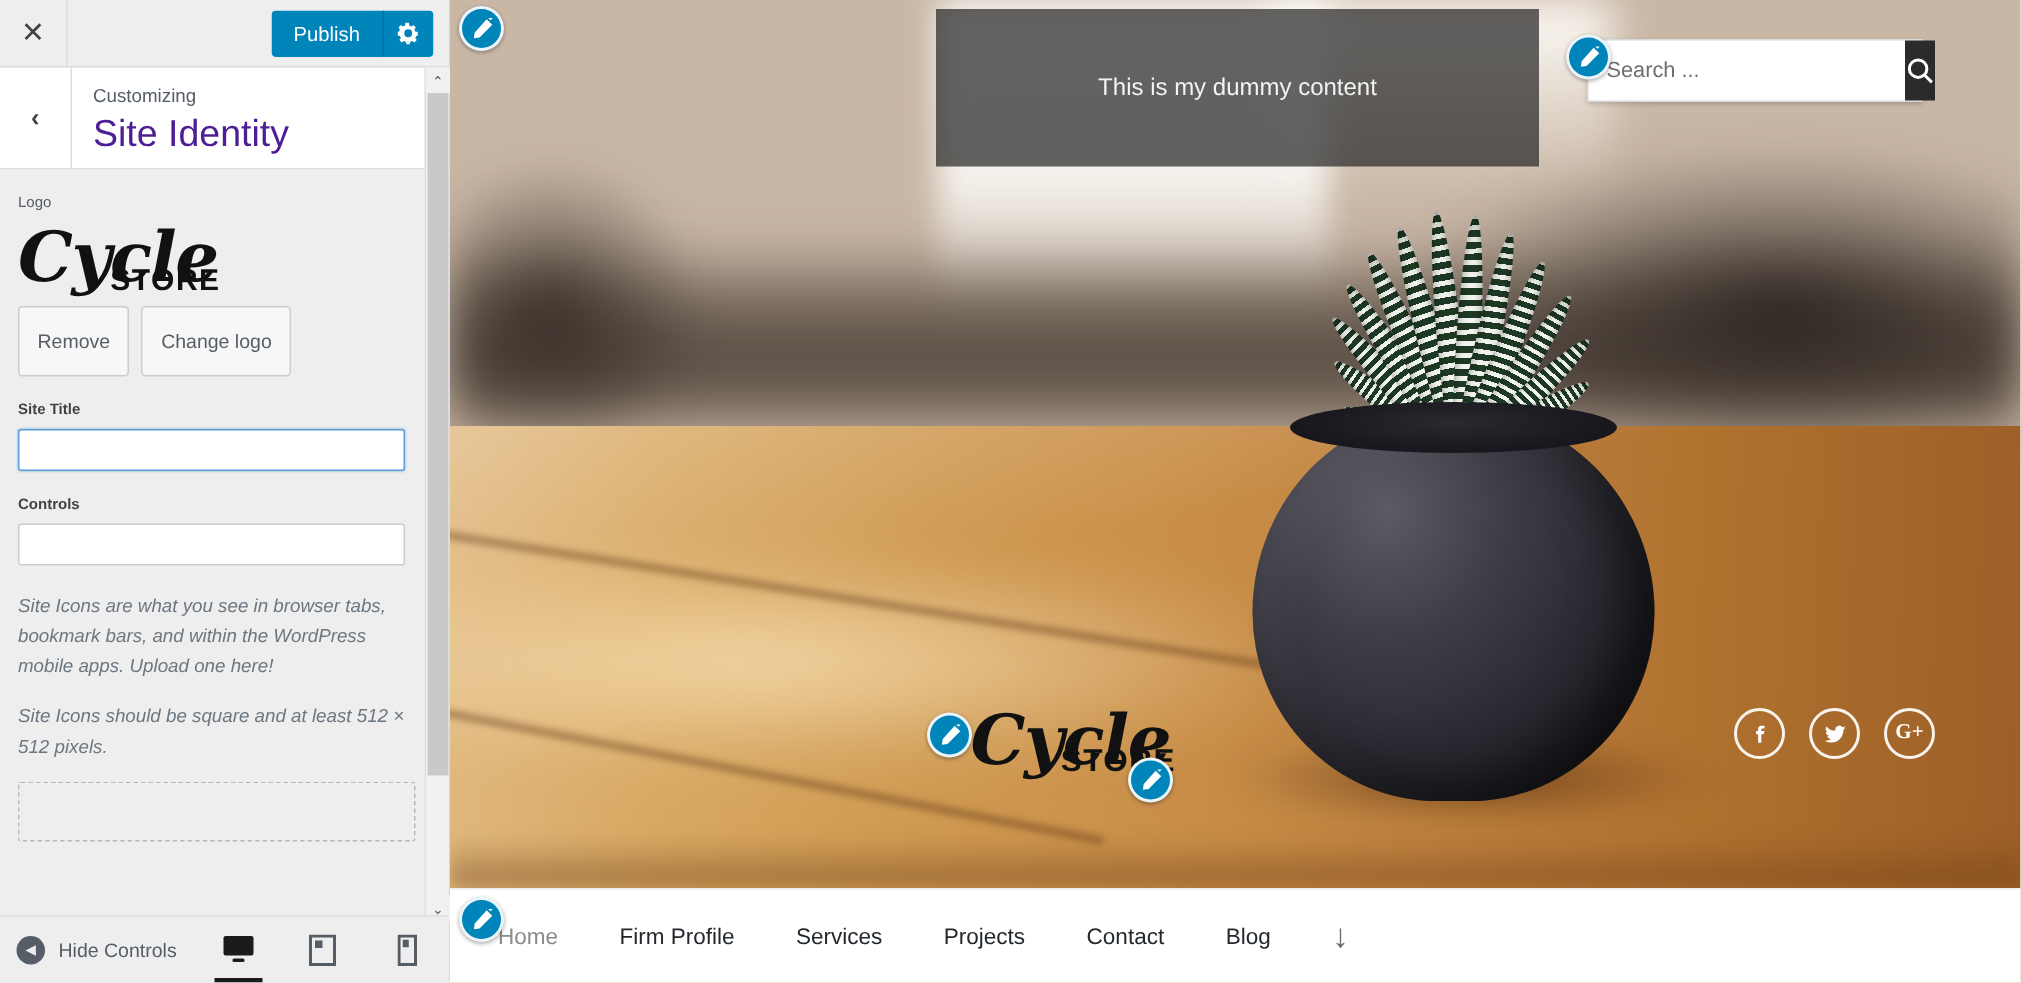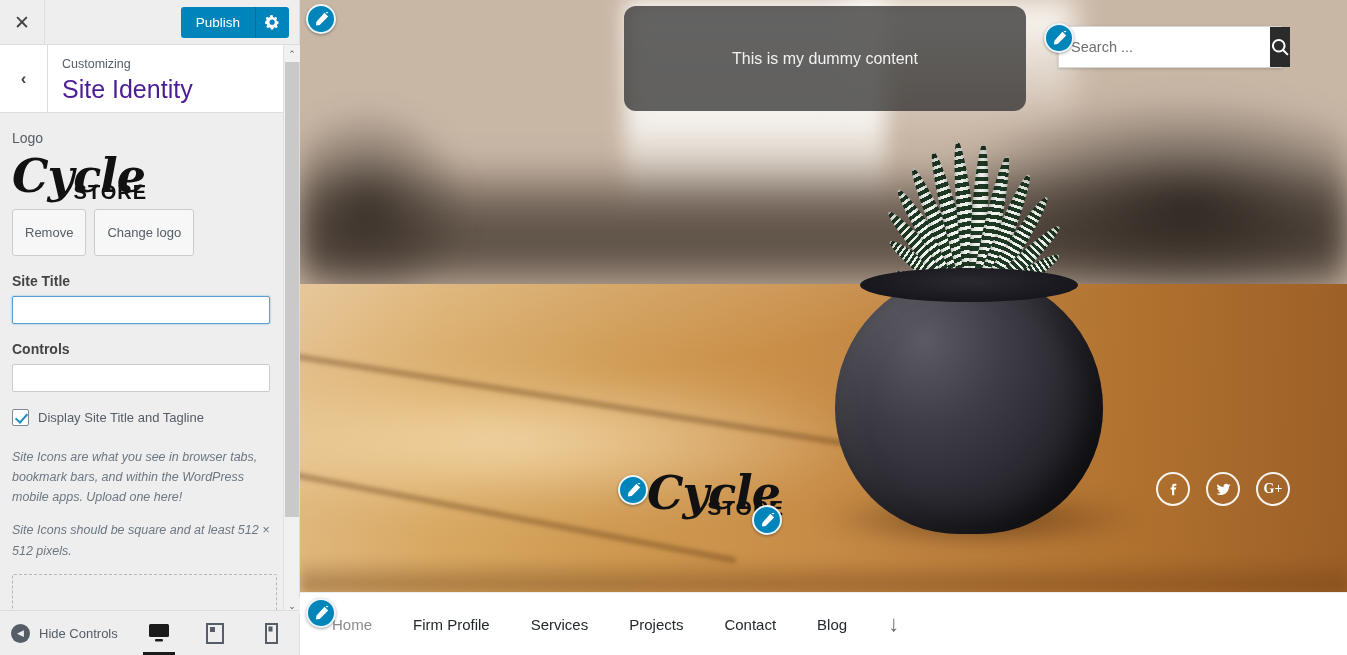--- a/index.html
+++ b/index.html
@@ -71,21 +71,21 @@
   .sb-title { font-size: 25px; color: #4c1d95; font-weight: 400; margin-top: 1px; }
 
   .sb-body {
     position: absolute; top: 114px; left: 0;
     width: 289px; height: 500px;
     background: #eeeeee;
     padding: 16px 12px 0 12px;
     overflow: hidden;
   }
   .field-label {
-    font-size: 14px; color: #555d66;
+    font-size: 10px; color: #555d66;
     margin-bottom: 7px; display: block;
   }
   .field-label.bold { font-weight: 600; color: #444; }
   .logo-box { margin-bottom: 6px; }
   .logo-img { padding: 2px 0 10px 0; }
   .logo-mark { position: relative; display: inline-block; }
   .logo-cycle {
     font-family: "DejaVu Serif", serif;
     font-style: italic; font-weight: bold;
     font-size: 46px; color: #111;
@@ -290,21 +290,21 @@
       repeating-linear-gradient(176deg, #f2f4ef 0px, #f2f4ef 3px, #1f3a24 3px, #1f3a24 7px),
       #20402a;
     box-shadow: inset 0 0 6px rgba(0,0,0,.45);
   }
 
   
   .dummy {
     position: absolute; left: 324px; top: 6px;
     width: 402px; height: 105px;
     background: rgba(40,40,40,.72);
-    display: flex; align-items: center; justify-content: center; border-radius: 12px;
+    display: flex; align-items: center; justify-content: center;
   }
   .dummy-txt { color: #f2f2f2; font-size: 16px; }
 
   
   .search-wrap {
     position: absolute; right: 65px; top: 26px;
     display: flex; align-items: center;
     background: #fff;
     border: 1px solid #d8d8d8;
     width: 224px; height: 42px;
@@ -410,24 +410,20 @@
           <button class="wp-btn">Change logo</button>
         </div>
       </div>
 
       <span class="field-label bold">Site Title</span>
       <input class="txt-input focused" type="text" value="" style="">
 
       <span class="field-label bold">Controls</span>
       <input class="txt-input" type="text" value="" style="">
 
-      <div class="check-row">
-        <div class="chk checked"></div>
-        <span class="check-label">Display Site Title and Tagline</span>
-      </div>
 
       <div class="desc">Site Icons are what you see in browser tabs, bookmark bars, and within the WordPress mobile apps. Upload one here!</div>
       <div class="desc">Site Icons should be square and at least 512 × 512 pixels.</div>
       <div class="dropzone"></div>
     </div>
 
     <div class="sb-scroll">
       <div class="sb-arrow">⌃</div>
       <div class="sb-thumb"></div>
       <div class="sb-arrow bot">⌄</div>

